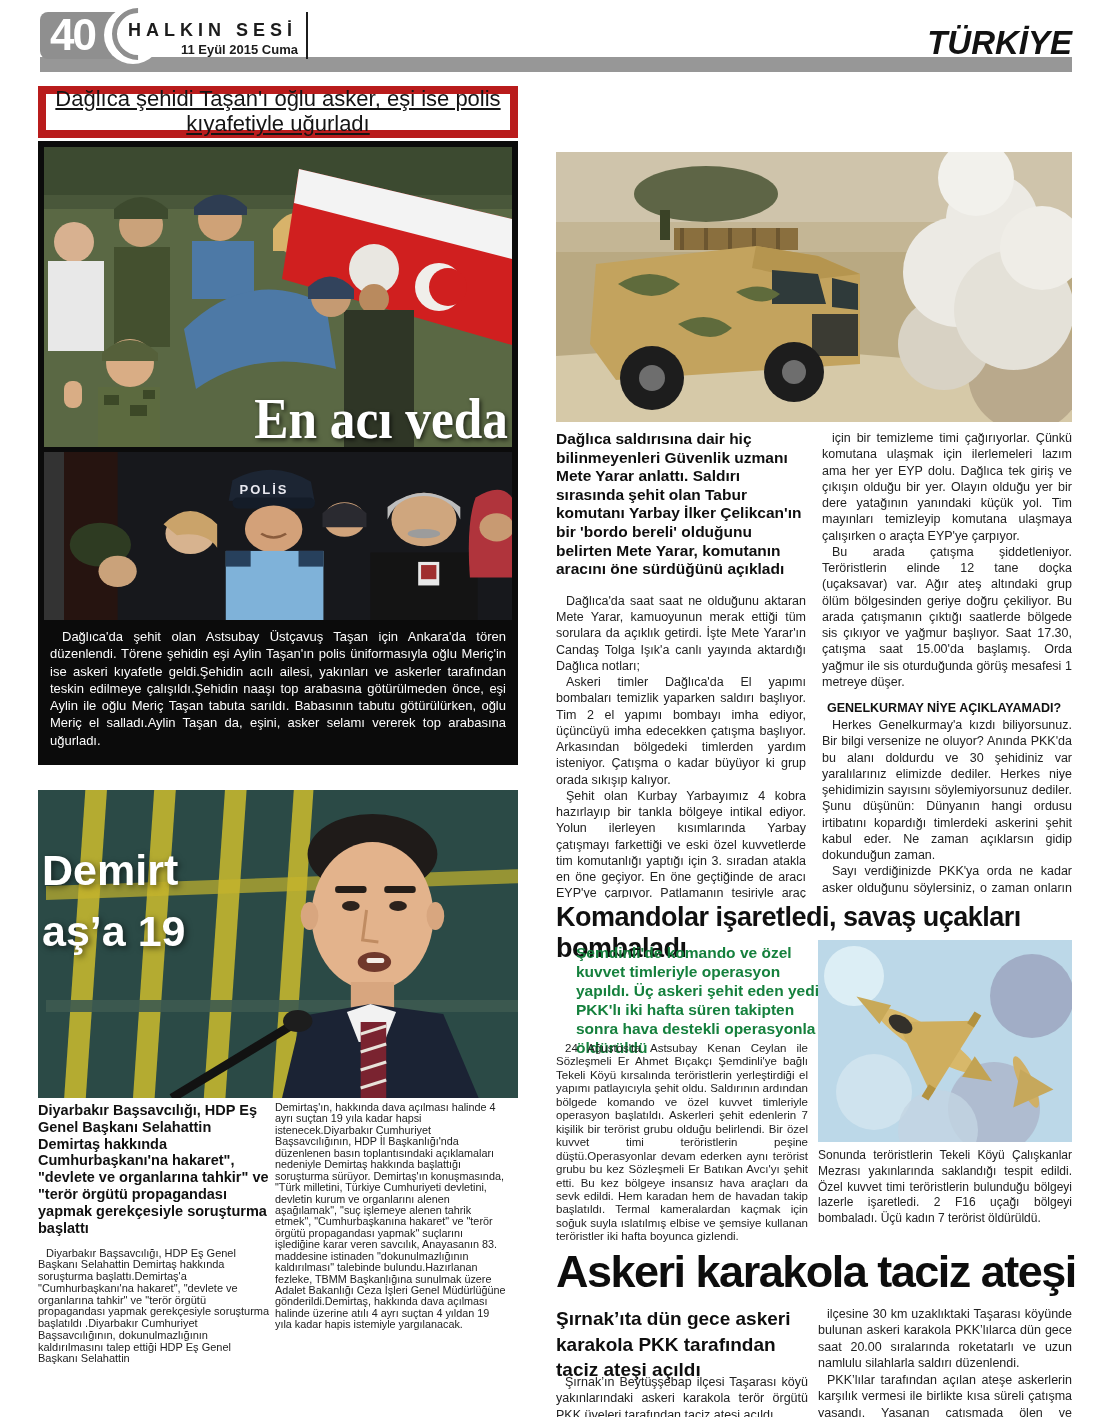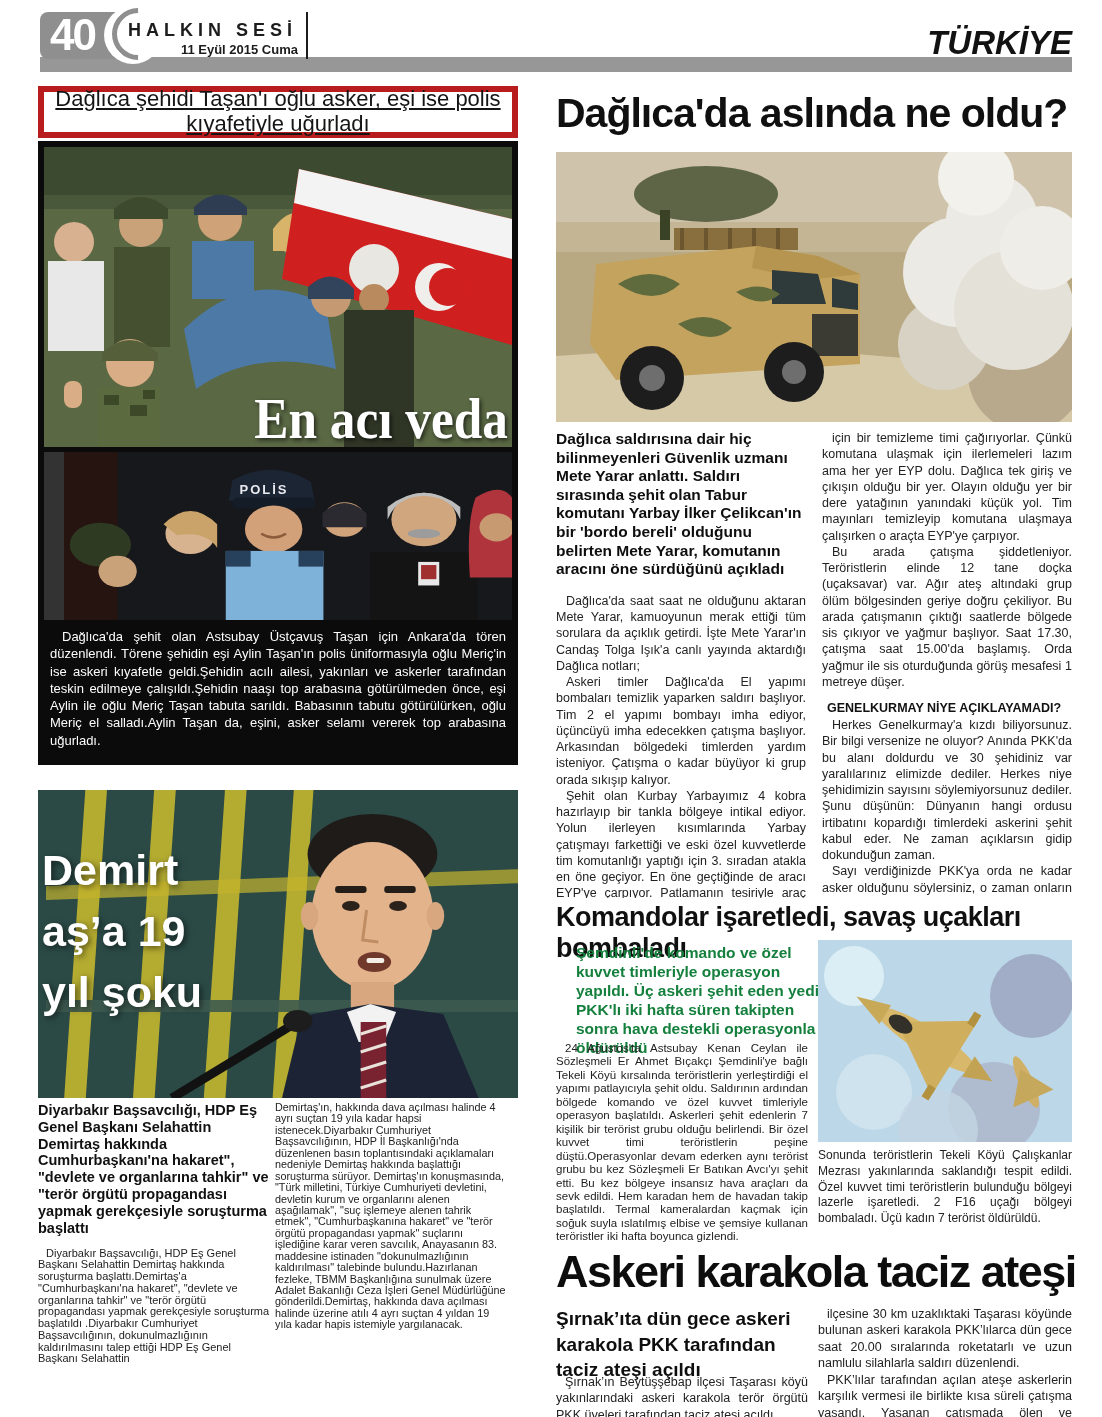--- a/index.html
+++ b/index.html
@@ -14,21 +14,21 @@
                   font-size:44px; font-weight:bold; line-height:45px; padding-left:10px; letter-spacing:-2px; }
   .pageno-notch { left:104px; top:6px; width:58px; height:58px; background:#fff; border-radius:50%; }
   .pageno-arc { left:112px; top:8px; width:52px; height:52px; border:5px solid #8f8f8f; border-radius:50%;
                 border-top-color:transparent; border-right-color:transparent; transform:rotate(45deg); background:transparent; }
   .masthead { left:128px; top:20px; width:168px; font-size:18px; font-weight:bold; letter-spacing:5px; color:#1c1c1c; white-space:nowrap; }
   .mast-date { left:128px; top:42px; width:170px; text-align:right; font-size:13px; font-weight:bold; color:#1c1c1c; }
   .mast-divider { left:306px; top:12px; width:2px; height:47px; background:#1c1c1c; }
   .turkiye { right:30px; top:24px; font-size:33px; font-weight:bold; font-style:italic; color:#121212; letter-spacing:0px;margin-left:46px; }
 
   
-  .lead-box { left:38px; top:86px; width:480px; height:52px; border:6px solid #b91c1c; background:#fff;
+  .lead-box { left:38px; top:86px; width:480px; height:52px; border:8px solid #b91c1c; background:#fff;
               display:flex; align-items:center; justify-content:center; text-align:center; }
   .lead-box span { font-size:22px; font-weight:500; text-decoration:underline; line-height:1.12; color:#151515; }
 
   .photo-frame { left:38px; top:141px; width:480px; height:624px; background:#0b0b0b; padding:6px; }
   .photo-box { position:relative; width:468px; overflow:hidden; background:#333; }
   .photo1 { height:300px;font-family:Liberation Serif, serif; }
   .photo2 { height:168px; margin-top:5px;padding-left:20px; }
   .photo-box svg { display:block; width:100%; height:100%; }
   .enaciveda { position:absolute; right:4px; bottom:0px; font-size:57px; font-weight:bold; color:#fff; white-space:nowrap;
                transform:scaleX(.9); transform-origin:100% 100%; text-shadow:2px 2px 5px rgba(0,0,0,.65); line-height:1; }
@@ -189,35 +189,33 @@
       <line x1="320" y1="244" x2="346" y2="236" stroke="#e8e2da" stroke-width="3"></line>
       <line x1="320" y1="262" x2="346" y2="254" stroke="#e8e2da" stroke-width="3"></line>
       <line x1="320" y1="280" x2="346" y2="272" stroke="#e8e2da" stroke-width="3"></line>
       <line x1="320" y1="298" x2="346" y2="290" stroke="#e8e2da" stroke-width="3"></line>
       <line x1="128" y1="308" x2="252" y2="234" stroke="#121212" stroke-width="9"></line>
       <ellipse cx="256" cy="231" rx="15" ry="11" fill="#1d1d1d"></ellipse>
     </svg>
     <div class="demirtas-overlay">
       <div>Demirt</div>
       <div>aş’a 19</div>
-      <div>yıl şoku</div>
     </div>
   </div>
 
   <div class="abs dem-cols">
     <div class="dem-col">
       <div class="dem-lede">Diyarbakır Başsavcılığı, HDP Eş Genel Başkanı Selahattin Demirtaş hakkında Cumhurbaşkanı'na hakaret", "devlete ve organlarına tahkir" ve "terör örgütü propagandası yapmak  gerekçesiyle soruşturma başlattı</div>
       <p class="dem-body">Diyarbakır Başsavcılığı, HDP Eş Genel Başkanı Selahattin Demirtaş hakkında soruşturma başlattı.Demirtaş'a "Cumhurbaşkanı'na hakaret", "devlete ve organlarına tahkir" ve "terör örgütü propagandası yapmak  gerekçesiyle soruşturma başlatıldı .Diyarbakır Cumhuriyet Başsavcılığının, dokunulmazlığının kaldırılmasını talep ettiği HDP Eş Genel Başkanı Selahattin</p>
     </div>
     <div class="dem-col">
       <p class="dem-body2">Demirtaş'ın, hakkında dava açılması halinde 4 ayrı suçtan 19 yıla kadar hapsi istenecek.Diyarbakır Cumhuriyet Başsavcılığının, HDP İl Başkanlığı'nda düzenlenen basın toplantısındaki açıklamaları nedeniyle Demirtaş hakkında başlattığı soruşturma sürüyor. Demirtaş'ın konuşmasında, "Türk milletini, Türkiye Cumhuriyeti devletini, devletin kurum ve organlarını alenen aşağılamak", "suç işlemeye alenen tahrik etmek", "Cumhurbaşkanına hakaret" ve "terör örgütü propagandası yapmak" suçlarını işlediğine karar veren savcılık, Anayasanın 83. maddesine istinaden "dokunulmazlığının kaldırılması" talebinde bulundu.Hazırlanan fezleke, TBMM Başkanlığına sunulmak üzere Adalet Bakanlığı Ceza İşleri Genel Müdürlüğüne gönderildi.Demirtaş, hakkında dava açılması halinde üzerine atılı 4 ayrı suçtan 4 yıldan 19 yıla kadar hapis istemiyle yargılanacak.</p>
     </div>
   </div>
 
-  <h1 class="abs daglica-headline">Dağlıca'da aslında ne oldu?</h1>
 
   <div class="abs vehicle-photo">
     <svg viewBox="0 0 516 270" preserveAspectRatio="none">
       <rect width="516" height="270" fill="#b9a982"></rect>
       <rect width="516" height="78" fill="#cfc4ab"></rect>
       <rect y="70" width="516" height="30" fill="#c4b695"></rect>
       <ellipse cx="150" cy="42" rx="72" ry="28" fill="#4a5534" opacity="0.85"></ellipse>
       <rect x="104" y="58" width="10" height="30" fill="#3a4226"></rect>
       <polygon points="0,270 0,204 180,192 420,212 516,242 516,270" fill="#d6c9a8"></polygon>
       <g>

